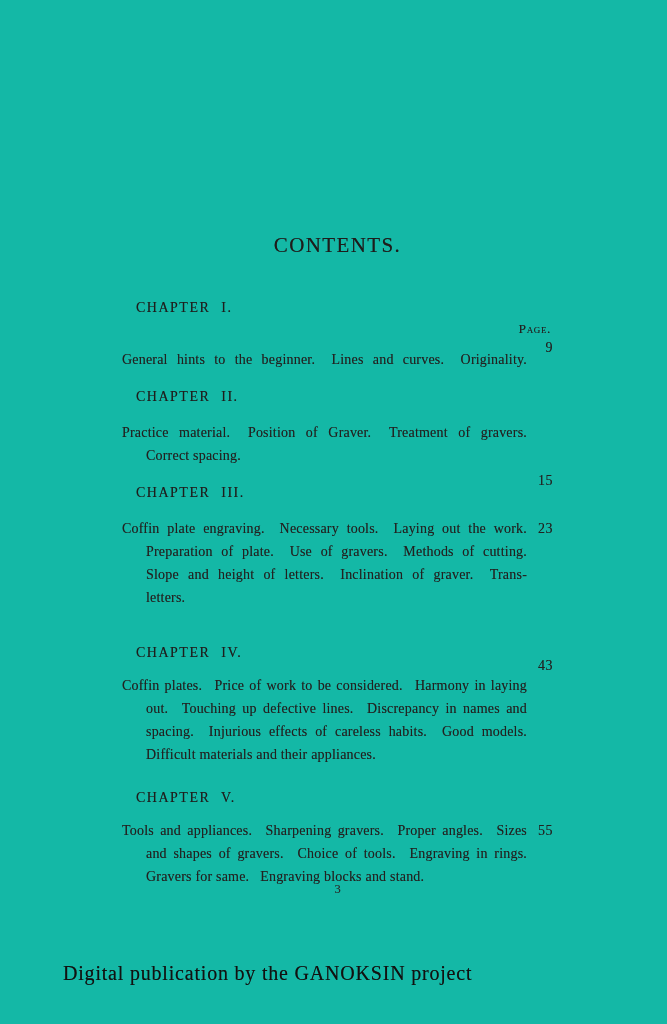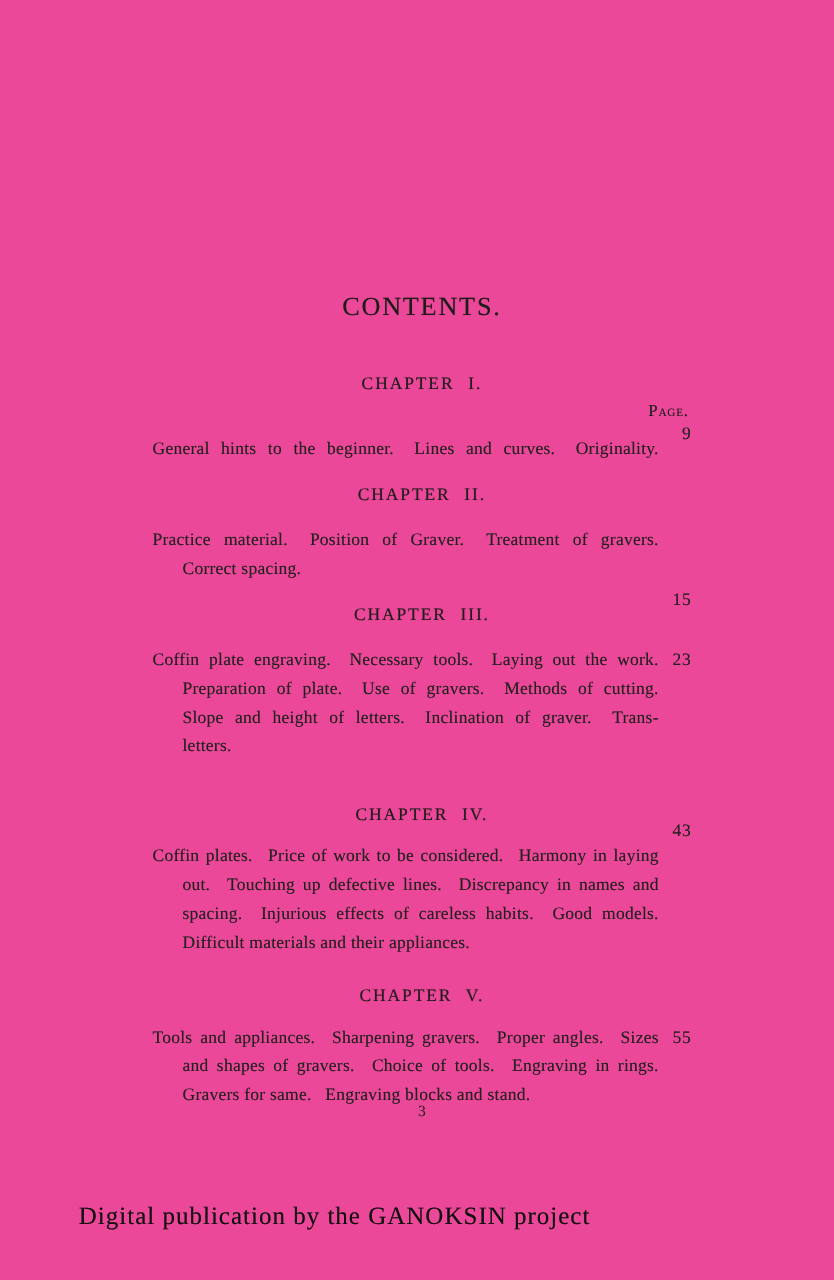--- a/index.html
+++ b/index.html
@@ -5,21 +5,21 @@
   html,body{margin:0;padding:0;}
   body{
     width:667px;height:1024px;
     background:#ffffff;
     font-family:"Liberation Serif","DejaVu Serif",serif;
     overflow:hidden;
   }
   .page{
     position:relative;
     width:667px;height:1024px;
-    background:#ec4899;
+    background:#14b8a6;
     color:#232120;
   }
   .page *{box-sizing:border-box;}
 
   .title{
     position:absolute;top:232px;left:122px;width:431px;
     margin:0;
     font-size:21px;font-weight:400;
     letter-spacing:1.4px;
     text-align:center;
@@ -31,25 +31,24 @@
   .page-label{
     position:absolute;top:321px;right:116px;
     font-size:13.5px;
     font-variant:small-caps;
     letter-spacing:0.6px;
     line-height:16px;
     text-shadow:0 0 0.5px rgba(30,28,26,.45);
   }
 
   .ch-heading{
-    position:absolute;left:122px;width:431px;
+    position:absolute;left:136px;width:431px;
     font-size:14px;
     letter-spacing:1.5px;
     word-spacing:6px;
-    text-align:center;
     line-height:18px;
     color:#1f1d1c;
     text-shadow:0 0 0.6px rgba(30,28,26,.5);
   }
 
   .ch-body{
     position:absolute;left:122px;width:405px;
     font-size:14px;
     line-height:23px;
     letter-spacing:0.2px;

